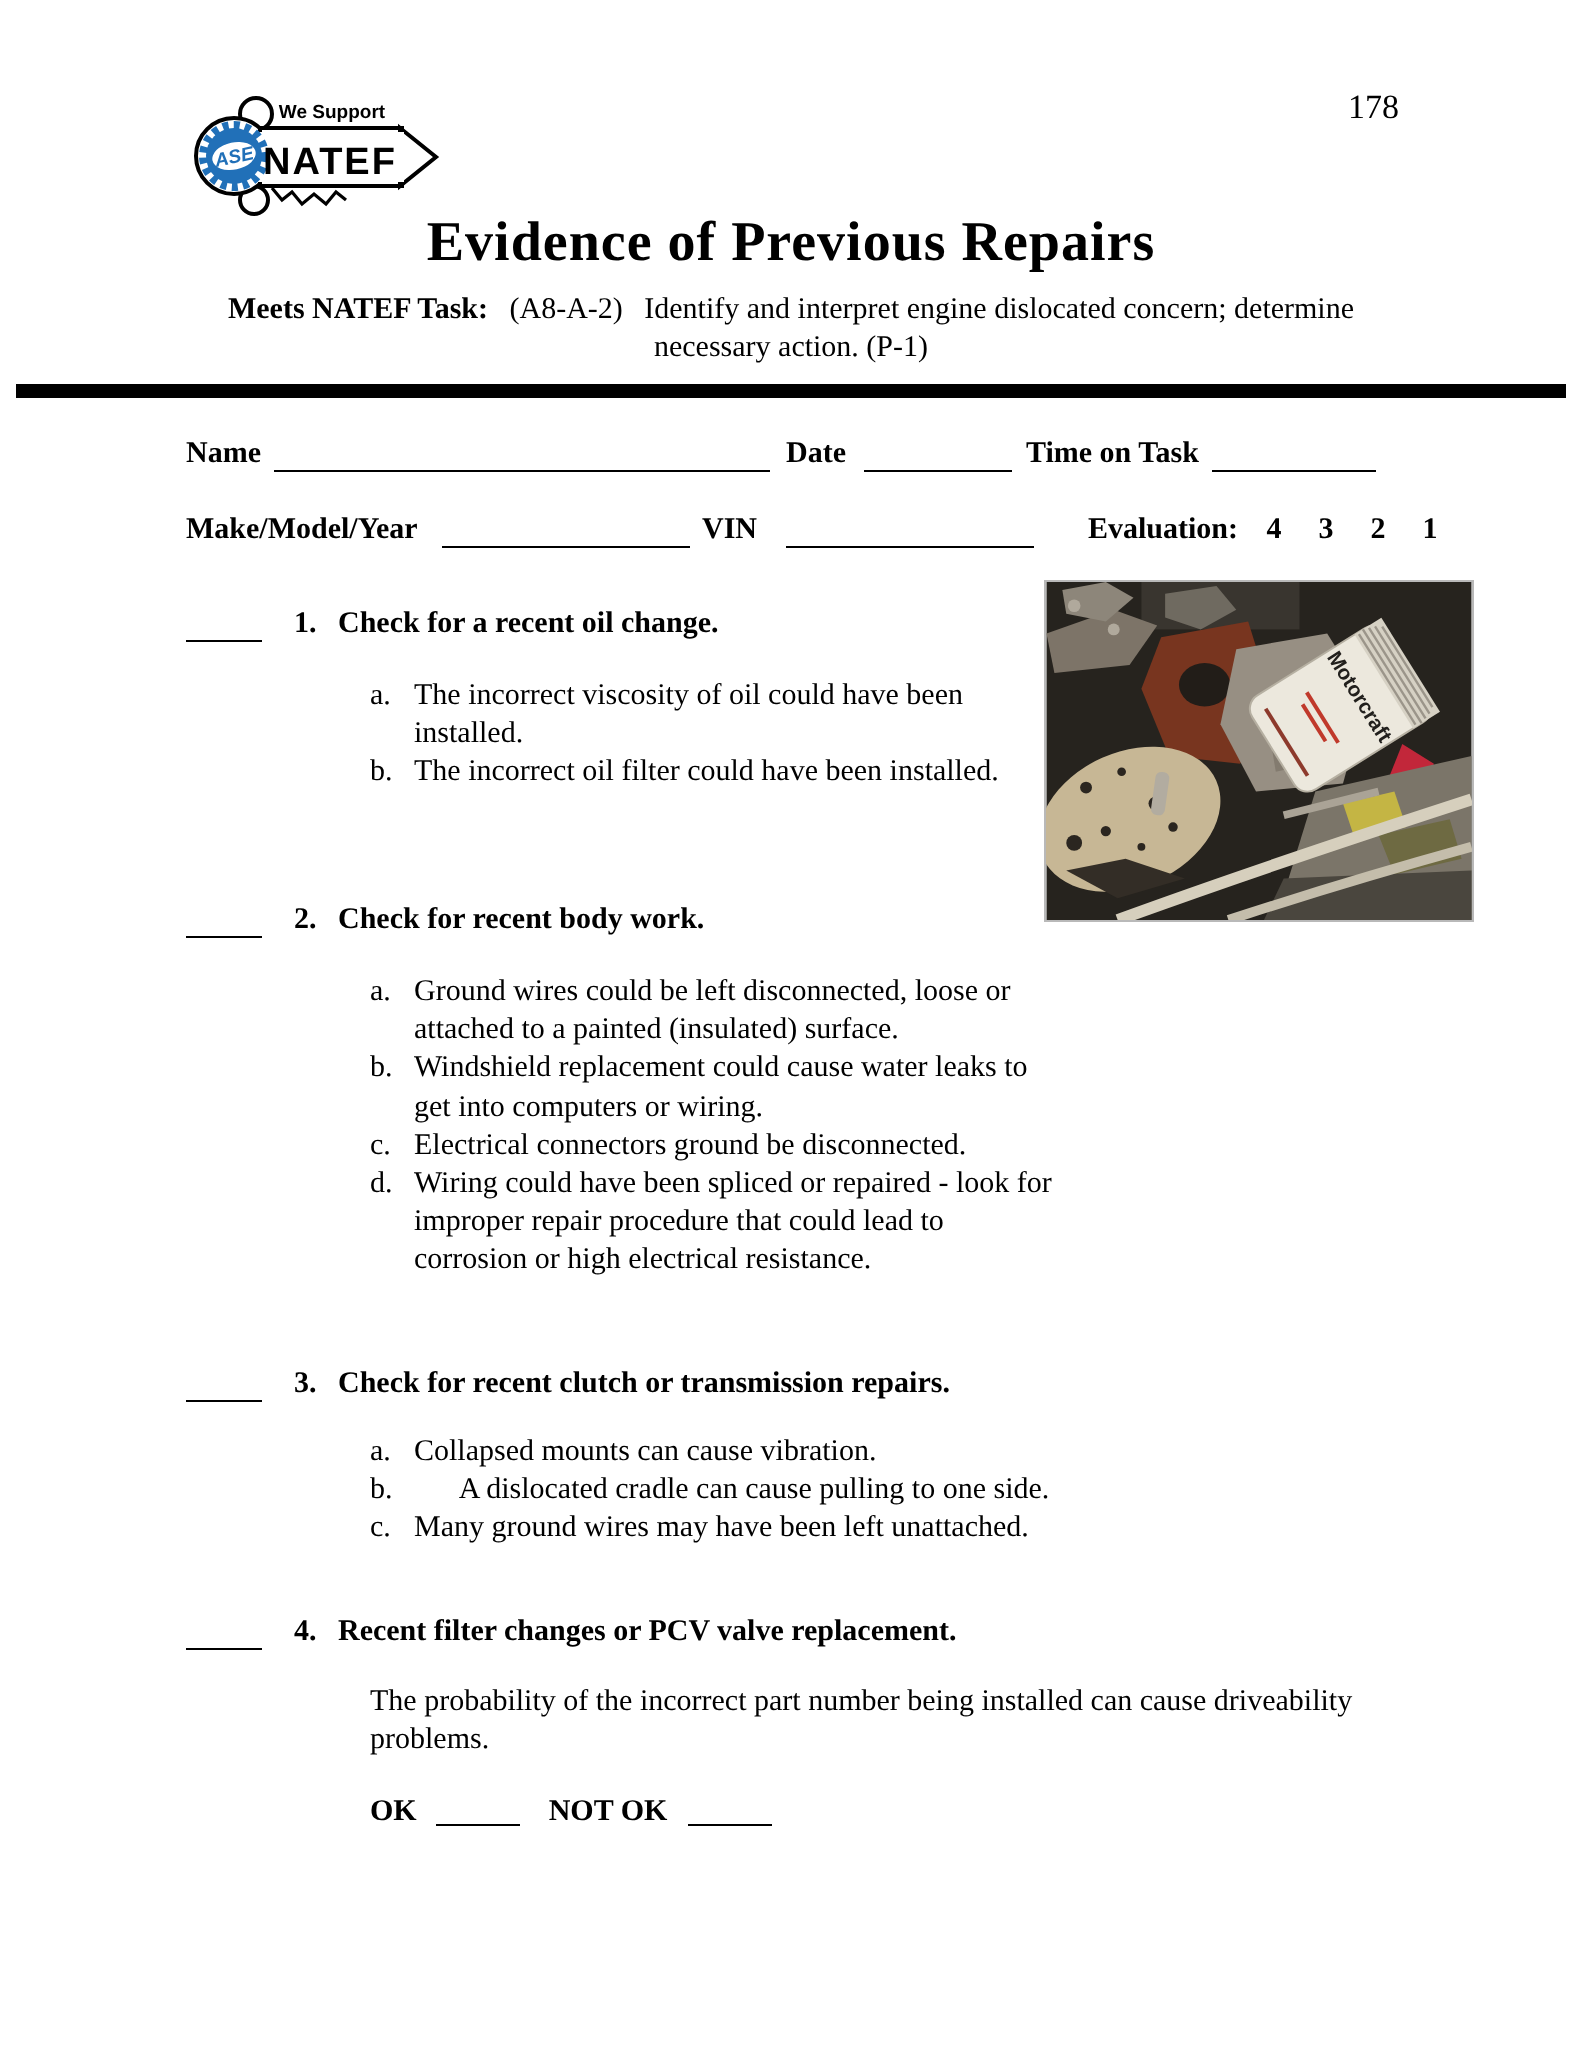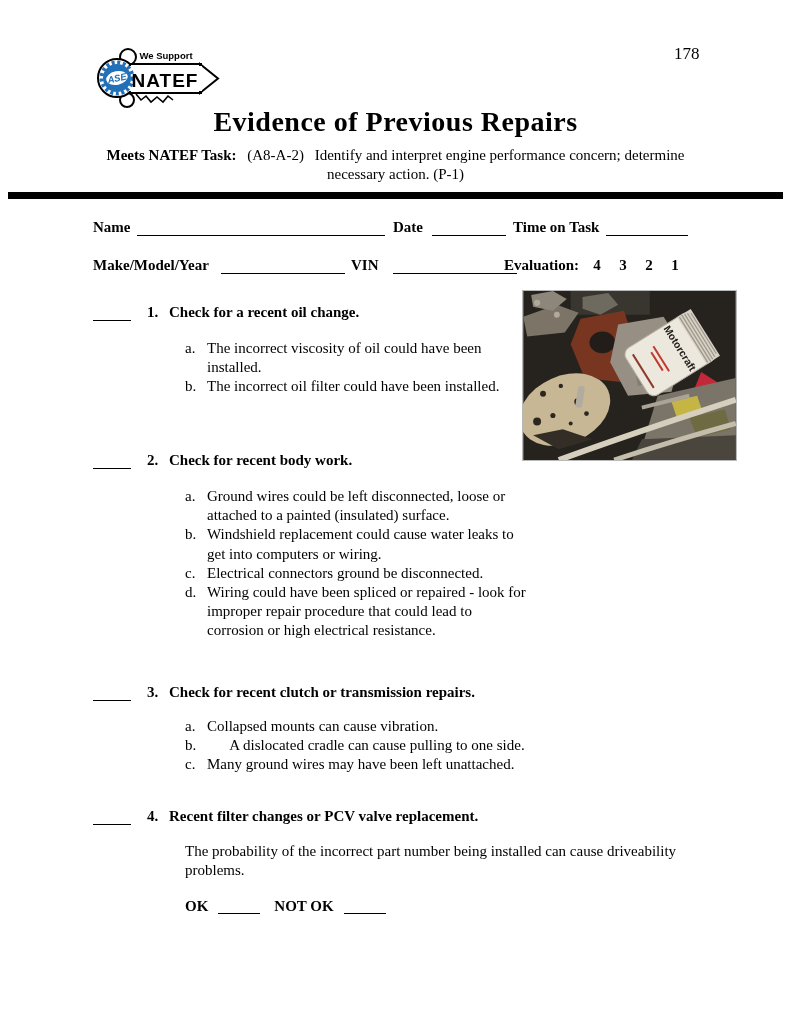--- a/index.html
+++ b/index.html
@@ -25,21 +25,21 @@
   .field-label { font-size:15px; font-weight:bold; white-space:nowrap; }
   .eval-num { display:inline-block; width:16px; margin-left:10px; font-size:15px; font-weight:bold; text-align:center; }
   .item-head { display:flex; align-items:flex-end; font-size:15px; font-weight:bold; white-space:nowrap; }
   .item-head .blank { width:38px; margin-right:16px; }
   .item-head .inum { width:22px; }
   .subs { margin-top:18px; margin-left:92px; }
   .sub { display:flex; font-size:15px; line-height:19.2px; }
   .sub .letter { width:22px; flex:0 0 22px; }
   .sub .stext { width:322px; }
   .note { margin-top:17px; margin-left:92px; font-size:15px; line-height:19.2px; width:522px; }
-  .okrow { margin-top:18px; margin-left:92px; display:flex; align-items:center; font-size:15px; font-weight:bold; }
+  .okrow { margin-top:18px; margin-left:92px; display:flex; align-items:flex-start; font-size:15px; font-weight:bold; }
   .okrow .blank { width:42px; margin:0 14px 0 10px; }
   .okrow .blank:last-child { margin-right:0; }
   .photo-frame { border:1px solid #b9b9b9; }
 </style>
 </head>
 <body>
 
 <div class="page">
 
   <svg class="abs" style="left:94px; top:42px;" width="126" height="66" viewBox="0 0 126 66">
@@ -64,38 +64,38 @@
     <text x="71" y="45" text-anchor="middle" font-family="Liberation Sans, sans-serif" font-size="19" font-weight="bold" letter-spacing="1" fill="#000">NATEF</text>
   </svg>
 
   <div class="abs page-number" style="left:674px; top:44px;">178</div>
 
   <div class="abs center doc-title" style="top:106px;text-align:center;">Evidence of Previous Repairs</div>
 
   <div class="abs center task-line" style="top:147px;">
     <span class="b">Meets NATEF Task:</span>
     <span class="code">(A8-A-2)</span>
-    <span>Identify and interpret engine performance concern; determine</span>
+    <span>Identify and interpret engine dislocated concern; determine</span>
   </div>
   <div class="abs center task-line" style="top:166px;">necessary action. (P-1)</div>
 
   <div class="abs divider" style="left:8px; top:192px; width:775px; height:7px;"></div>
 
   <div class="abs field-label" style="left:93px; top:219px;">Name</div>
   <span class="abs blank" style="left:137px; top:221px; width:248px;"></span>
   <div class="abs field-label" style="left:393px; top:219px;">Date</div>
   <span class="abs blank" style="left:432px; top:221px; width:74px;"></span>
   <div class="abs field-label" style="left:513px; top:219px;">Time on Task</div>
   <span class="abs blank" style="left:606px; top:221px; width:82px;"></span>
 
   <div class="abs field-label" style="left:93px; top:257px;">Make/Model/Year</div>
   <span class="abs blank" style="left:221px; top:259px; width:124px;"></span>
   <div class="abs field-label" style="left:351px; top:257px;">VIN</div>
   <span class="abs blank" style="left:393px; top:259px; width:124px;"></span>
-  <div class="abs field-label" style="left:504px; top:257px;">
+  <div class="abs field-label" style="left:544px; top:257px;">
     <span>Evaluation:</span><span class="eval-num">4</span><span class="eval-num">3</span><span class="eval-num">2</span><span class="eval-num">1</span>
   </div>
 
   <svg class="abs photo-frame" style="left:522px; top:290px;" width="215" height="171" viewBox="0 0 215 171">
     <rect x="0" y="0" width="215" height="171" fill="#26231e"></rect>
 
     <rect x="48" y="0" width="80" height="24" fill="#39352f"></rect>
     <polygon points="0,26 34,14 56,22 42,42 4,46" fill="#7d7468"></polygon>
     <polygon points="8,4 30,0 44,8 30,20 10,16" fill="#8d867a"></polygon>
     <circle cx="14" cy="12" r="3.2" fill="#b0a99c"></circle>

